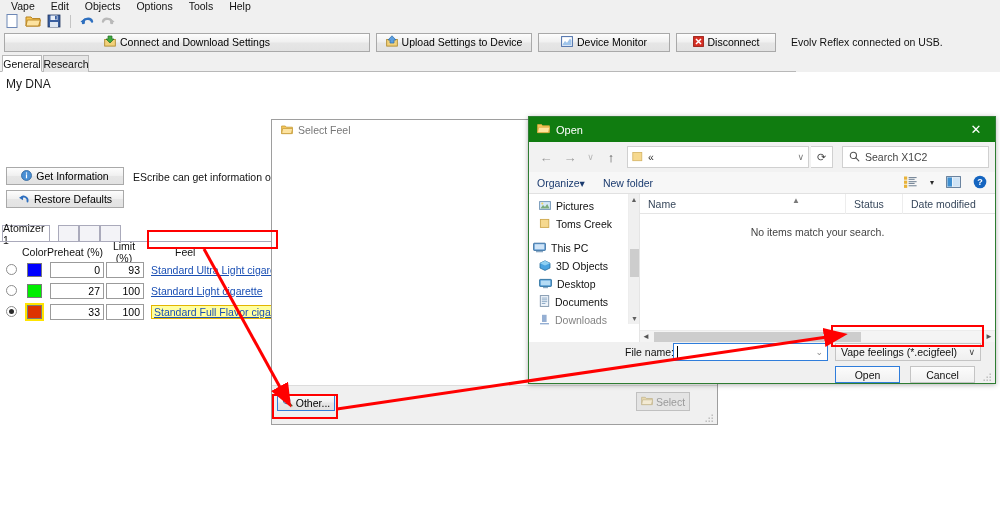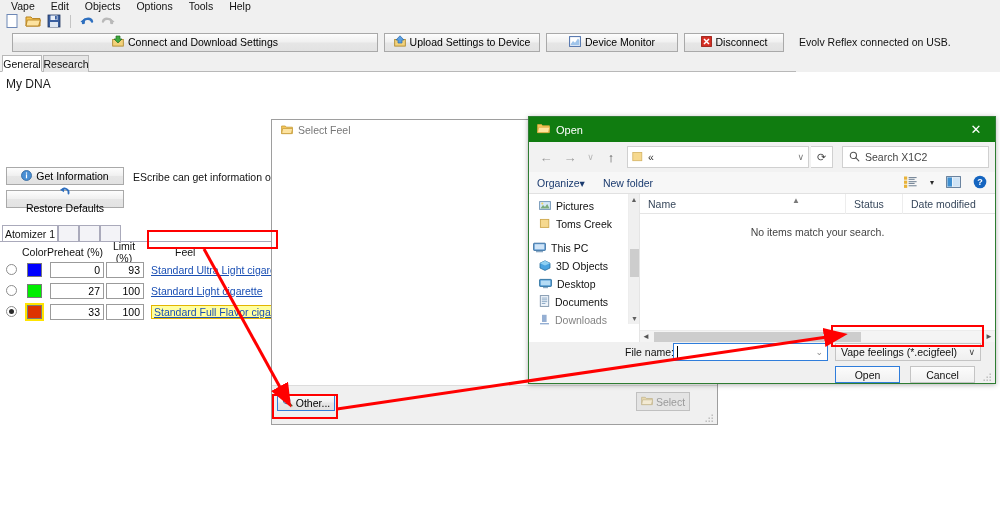--- a/index.html
+++ b/index.html
@@ -50,21 +50,21 @@
     padding-left: 4px; gap: 5px;
   }
   .tbicon { width: 16px; height: 16px; position: relative; display: block; }
   .tbsep { width: 1px; height: 13px; background: #c4c4c4; margin: 0 3px; }
 
   
   .btnrow {
     position: absolute; left: 0; top: 31px;
     width: 1000px; height: 22px;
     display: flex; align-items: center; gap: 6px;
-    padding-left: 12px;
+    padding-left: 4px;
     background: #f0f0f0;
   }
   .wbtn {
     height: 19px;
     background: linear-gradient(to bottom,#fdfdfd 0%, #f0f0f0 48%, #e6e6e6 52%, #e2e2e2 100%);
     border: 1px solid #a9a9a9;
     display: flex; align-items: center; justify-content: center;
     gap: 4px;
     font-size: 10.5px; color: #000;
     padding: 0 6px;
@@ -109,21 +109,21 @@
   .gbtn {
     position: absolute;
     height: 18px; width: 118px;
     background: linear-gradient(to bottom,#fdfdfd 0%, #f0f0f0 48%, #e6e6e6 52%, #e2e2e2 100%);
     border: 1px solid #a9a9a9;
     display: flex; align-items: center; justify-content: center;
     gap: 4px;
     font-size: 10.5px;
   }
   #btn-getinfo { left: 6px; top: 95px; }
-  #btn-restore { left: 6px; top: 118px; flex-direction: column; }
+  #btn-restore { left: 6px; top: 118px; }
   .infotext {
     position: absolute; left: 133px; top: 99px;
     font-size: 10.5px; color: #111;
   }
 
   
   .atomstrip { position: absolute; left: 0; top: 153px; width: 300px; height: 16px; }
   .atab {
     position: absolute; top: 0; height: 16px;
     border: 1px solid #aab; border-bottom: none;
@@ -518,21 +518,21 @@
             <path d="M9.5 8.5 C10.5 4, 5 2.3, 3.4 4.6" fill="none" stroke="#2e6fbf" stroke-width="1.8" stroke-linecap="round"></path>
             <path d="M1 4.8 L5.2 2.4 L5 7.3 Z" fill="#2e6fbf"></path>
           </svg>
         </span>
         <span>Restore Defaults</span>
       </div>
 
       <div class="infotext">EScribe can get information online about your mod.</div>
 
       <div class="atomstrip">
-        <div class="atab" style="left:2px; width:56px;">
+        <div class="atab" style="left:2px; width:48px;">
           <span>Atomizer 1</span>
         </div>
         <div class="atab blank" style="left:58px; width:21px;"></div>
         <div class="atab blank" style="left:79px; width:21px;"></div>
         <div class="atab blank" style="left:100px; width:21px;"></div>
       </div>
       <div class="atomline"></div>
 
       <div class="atable">
         <div class="ahead">

